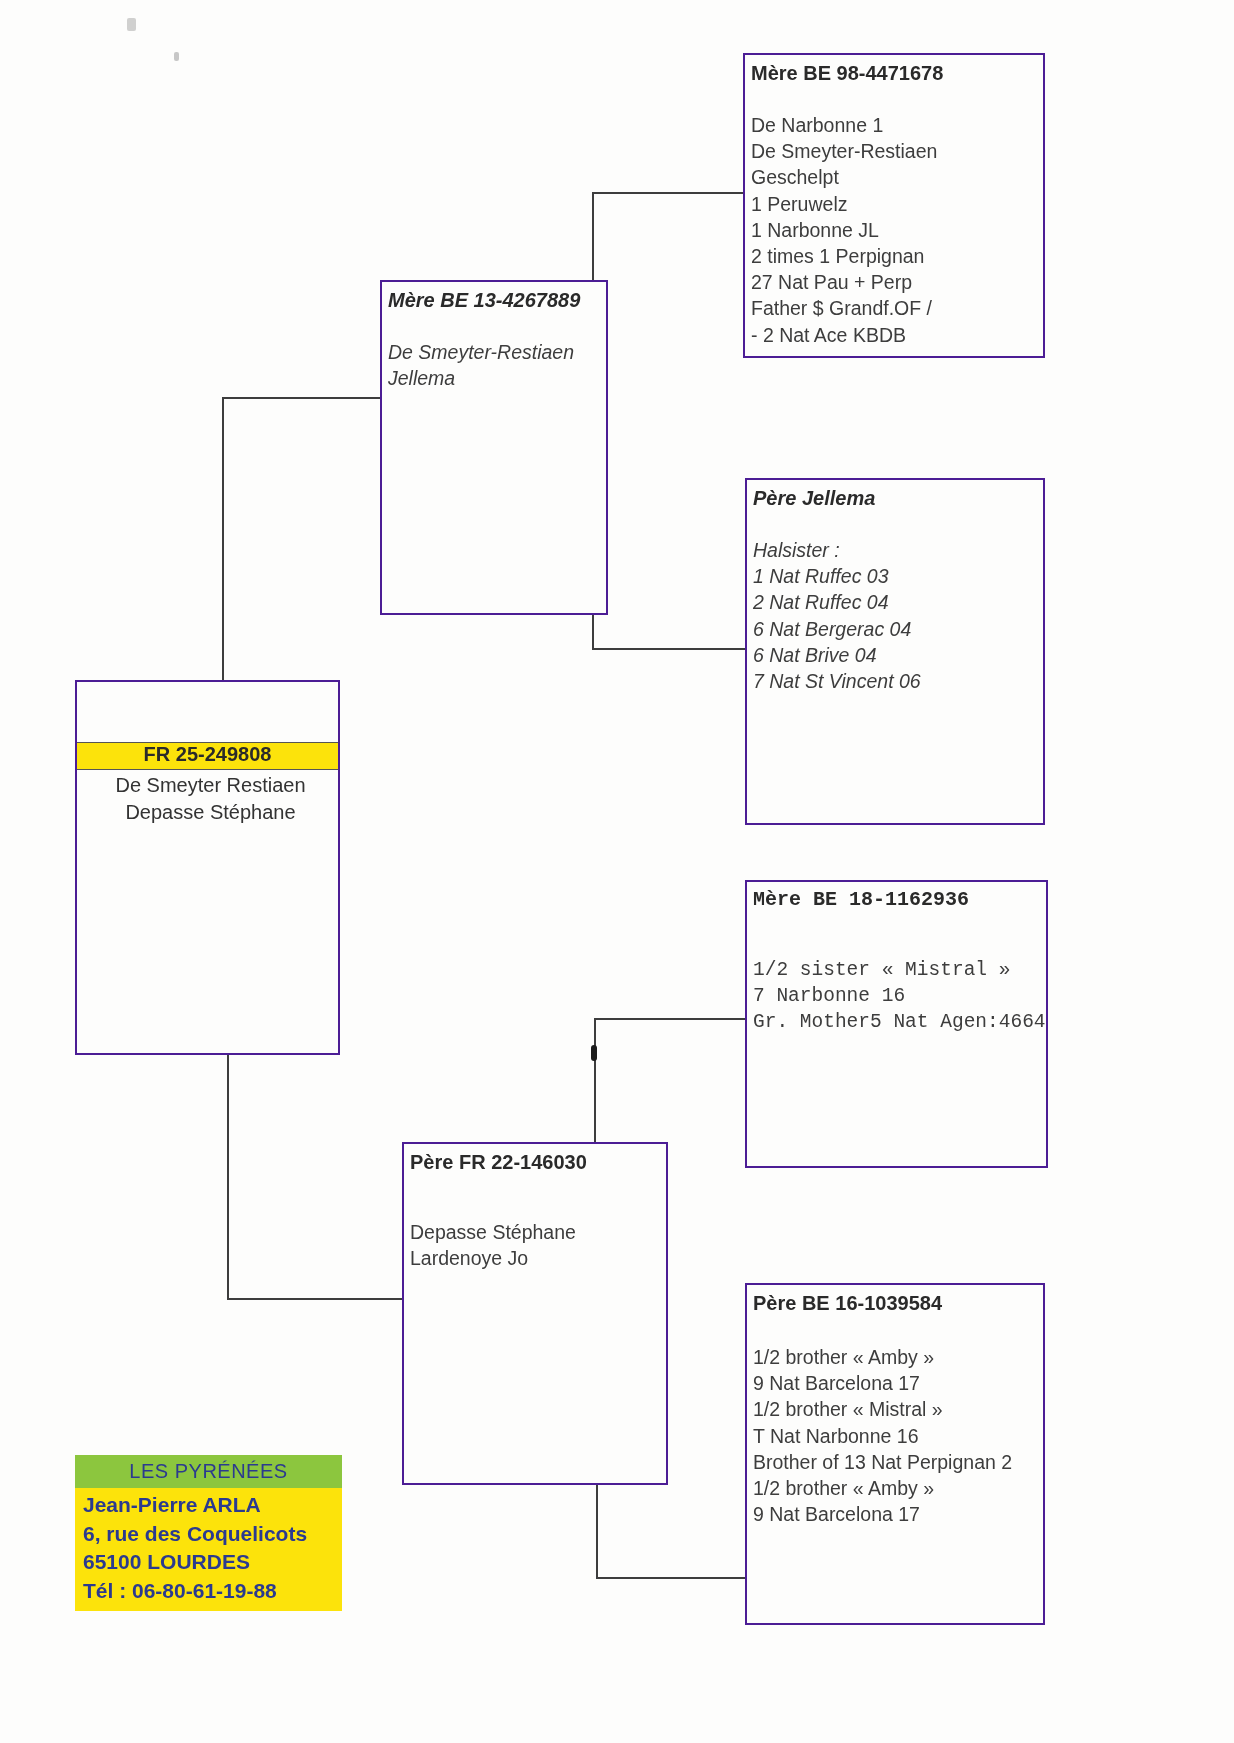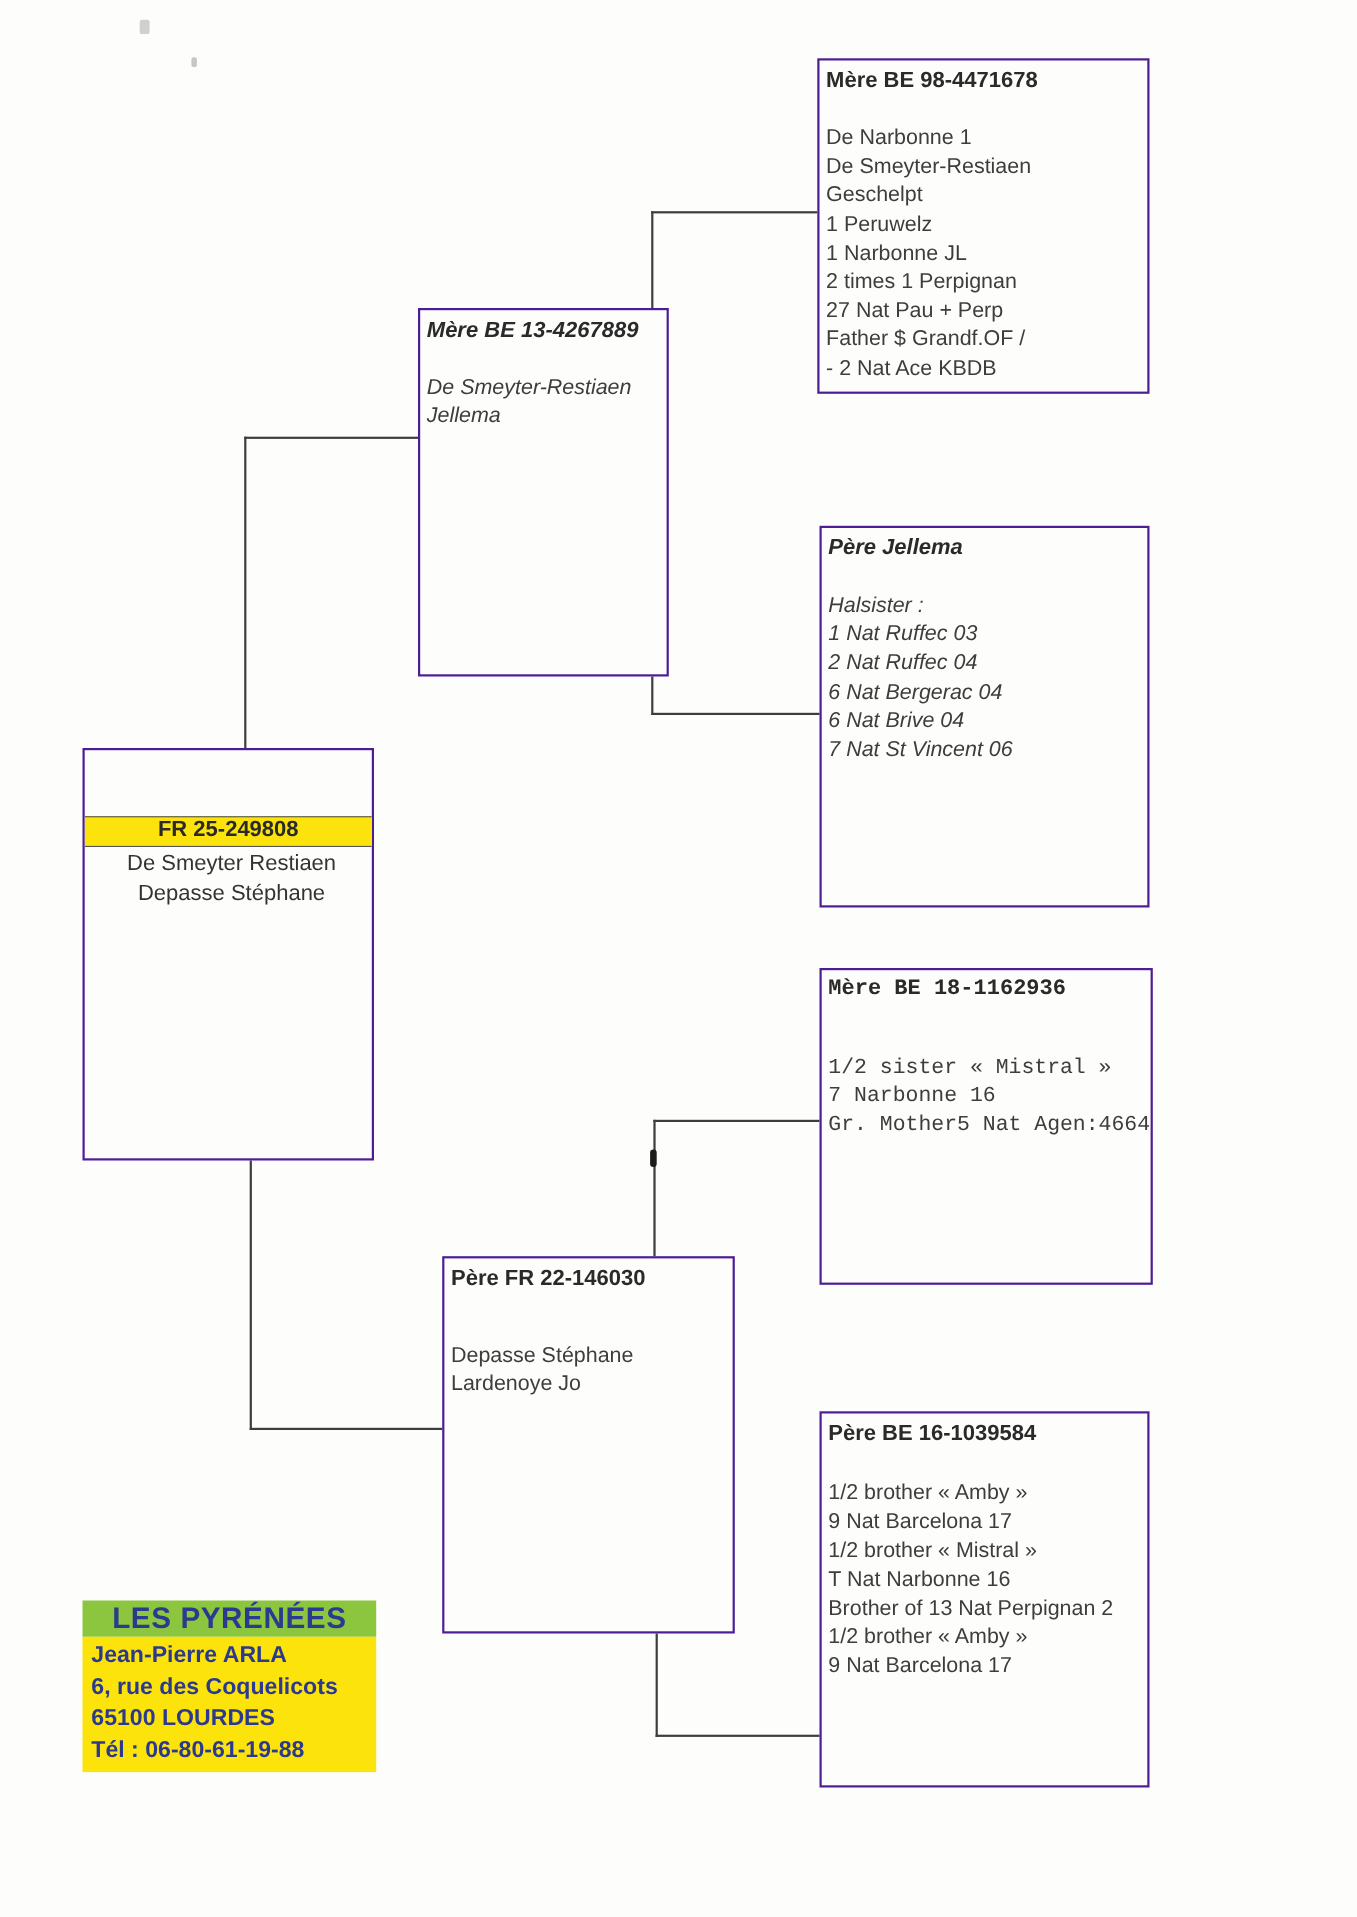--- a/index.html
+++ b/index.html
@@ -58,21 +58,21 @@
     border-radius:3px;
   }
   
   .loft-card{
     position:absolute;
     box-sizing:border-box;
   }
   .loft-header{
     height:33px;
     display:flex;align-items:center;justify-content:center;
-    font-size:27px;font-weight:700;
+    font-size:20px;font-weight:400;
     letter-spacing:0.5px;
   }
   .loft-body{
     padding:3px 0 6px 8px;
   }
   .loft-line{
     font-size:21px;font-weight:700;
     line-height:28.5px;
     white-space:nowrap;
   }

